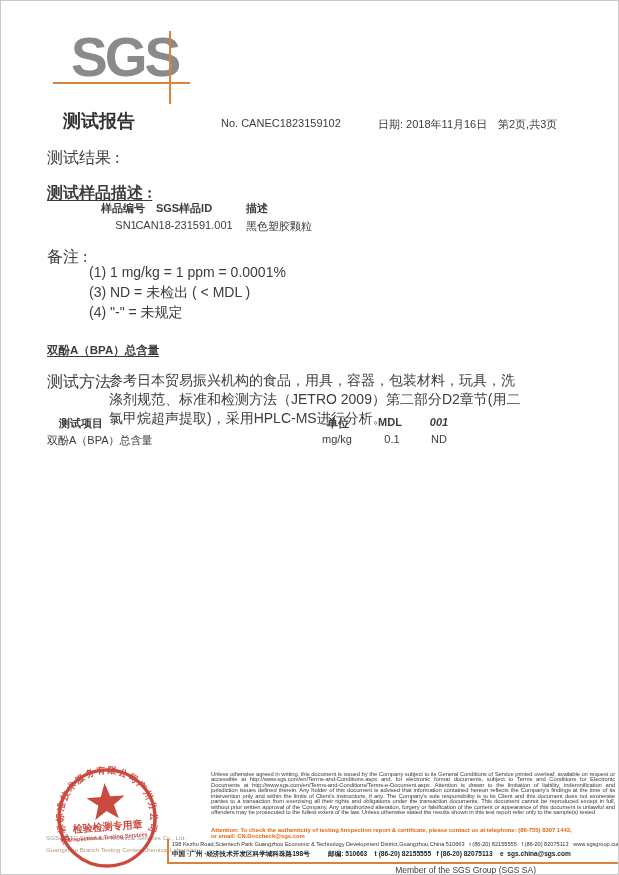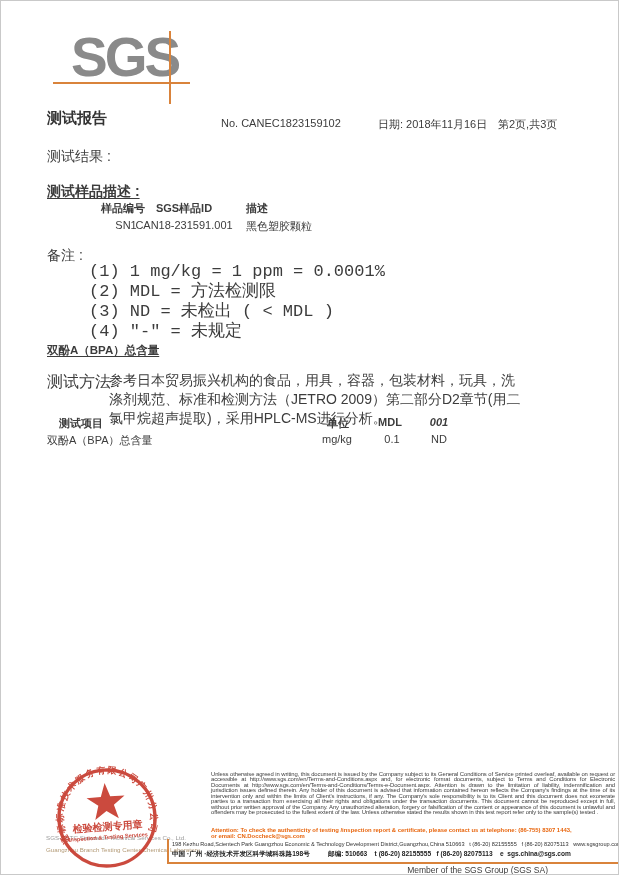--- a/index.html
+++ b/index.html
@@ -22,32 +22,32 @@
     left: 70px; top: 24px;
     font-size: 55px; font-weight: bold;
     color: #8a8a8a; letter-spacing: -3px;
     transform: scaleY(1.02);
     font-family: "Liberation Sans", sans-serif;
   }
   .logo-hline { left: 52px; top: 81px; width: 137px; height: 2px; background: #d9833b; }
   .logo-vline { left: 168px; top: 30px; width: 2px; height: 73px; background: #d9833b; }
 
   
-  .report-title { left: 46px; top: 108px; font-size: 15px; font-weight: bold; color: #333; }
+  .report-title { left: 62px; top: 108px; font-size: 18px; font-weight: bold; color: #333; }
   .hdr-small { top: 116px; font-size: 11px; color: #3c3c3c; }
 
-  .label-line { left: 46px; font-size: 14px; }
+  .label-line { left: 46px; font-size: 16px; font-family: Liberation Serif, serif; }
   .bold-underline { font-weight: bold; text-decoration: underline; text-underline-offset: 2px; }
 
   
   .samp-hdr { top: 200px; font-size: 11px; font-weight: bold; }
   .samp-row { top: 218px; font-size: 11px; }
 
   
-  .notes { left: 88px; top: 261px; font-size: 17px; line-height: 20px; font-family: Liberation Mono, monospace; }
+  .notes { left: 88px; top: 261px; font-size: 14px; line-height: 20px; }
 
   
   .bpa-title { left: 46px; top: 342px; font-size: 11.5px; }
   .method-label { left: 46px; top: 371px; font-size: 16px; }
   .method-text { left: 108px; top: 370px; width: 414px; font-size: 14px; line-height: 19px; color: #3c3c3c; }
 
   .tbl-hdr { top: 415px; font-size: 11px; font-weight: bold; text-underline-offset: 2px; }
   .tbl-row { top: 432px; font-size: 11px; }
   .italic { font-style: italic; }
 
@@ -60,21 +60,21 @@
   }
   .attention {
     left: 210px; top: 827px; width: 404px;
     font-size: 5.9px; line-height: 5.7px;
     font-weight: bold; color: #e8650d;
   }
   .addr1 { left: 171px; top: 840px; width: 446px; font-size: 5.6px; color: #333; white-space: pre; overflow: hidden; }
   .addr2 { left: 171px; top: 849px; width: 446px; font-size: 6.6px; font-weight: 600; color: #222; white-space: pre; overflow: hidden; }
   .foot-vline { left: 166px; top: 838px; width: 2px; height: 23px; background: #d9833b; }
   .foot-hline { left: 166px; top: 861px; width: 451px; height: 2px; background: #d9833b; }
-  .member { right: 70px; top: 864px; font-size: 8.5px; color: #3c3c3c; }
+  .member { right: 82px; top: 864px; font-size: 8.5px; color: #3c3c3c; }
 
   .company1 { left: 45px; top: 833px; font-size: 6.2px; color: #9a9a9a; white-space: nowrap; }
   .company2 { left: 45px; top: 845px; font-size: 6.2px; color: #b39a76; white-space: nowrap; }
 
   .stamp { left: 44px; top: 757px; width: 124px; height: 120px; opacity: 0.92; }
 </style>
 </head>
 <body>
 
 <div class="page">
@@ -96,21 +96,20 @@
   <div class="abs samp-hdr cx" style="left:183px">SGS样品ID</div>
   <div class="abs samp-hdr" style="left:245px">描述</div>
 
   <div class="abs samp-row cx" style="left:125px">SN1</div>
   <div class="abs samp-row cx" style="left:183px">CAN18-231591.001</div>
   <div class="abs samp-row" style="left:245px">黑色塑胶颗粒</div>
 
   <div class="abs label-line" style="top:246px">备注 :</div>
   <div class="abs notes">
     <div>(1) 1 mg/kg = 1 ppm = 0.0001%</div>
-    <div>(2) MDL = 方法检测限</div>
     <div>(3) ND = 未检出 ( &lt; MDL )</div>
     <div>(4) "-" = 未规定</div>
   </div>
 
   <div class="abs bpa-title bold-underline">双酚A（BPA）总含量</div>
   <div class="abs method-label">测试方法 :</div>
   <div class="abs method-text">参考日本贸易振兴机构的食品，用具，容器，包装材料，玩具，洗涤剂规范、标准和检测方法（JETRO 2009）第二部分D2章节(用二氯甲烷超声提取)，采用HPLC-MS进行分析。</div>
 
   <div class="abs tbl-hdr" style="left:58px">测试项目</div>
   <div class="abs tbl-hdr cx" style="left:337px">单位</div>

